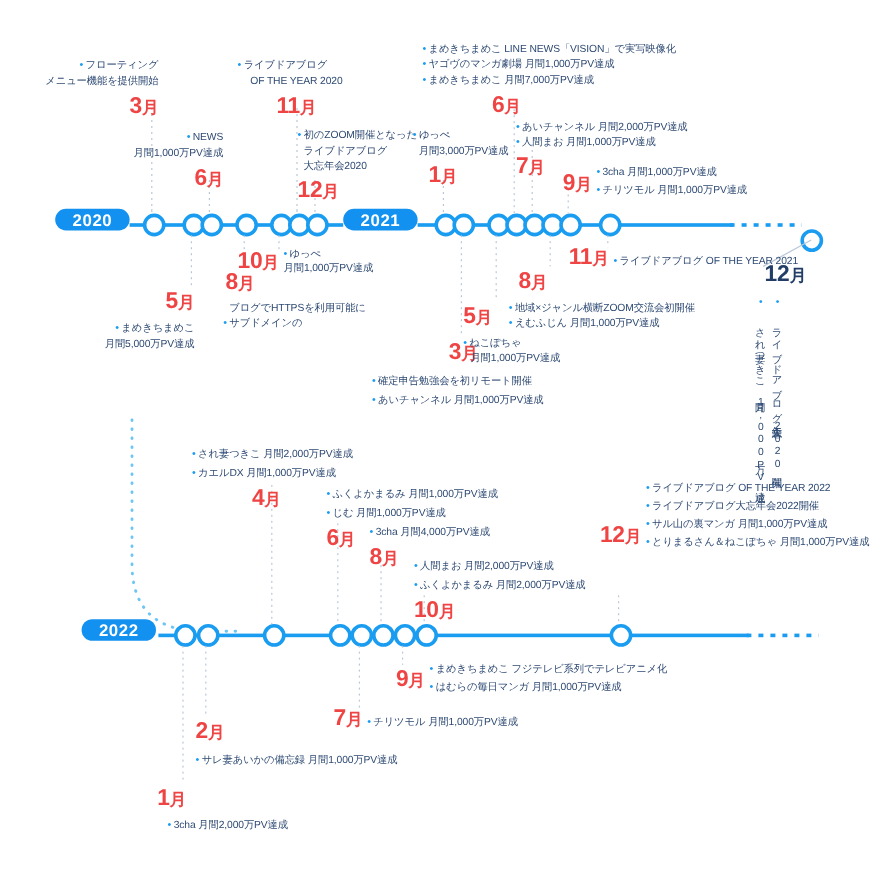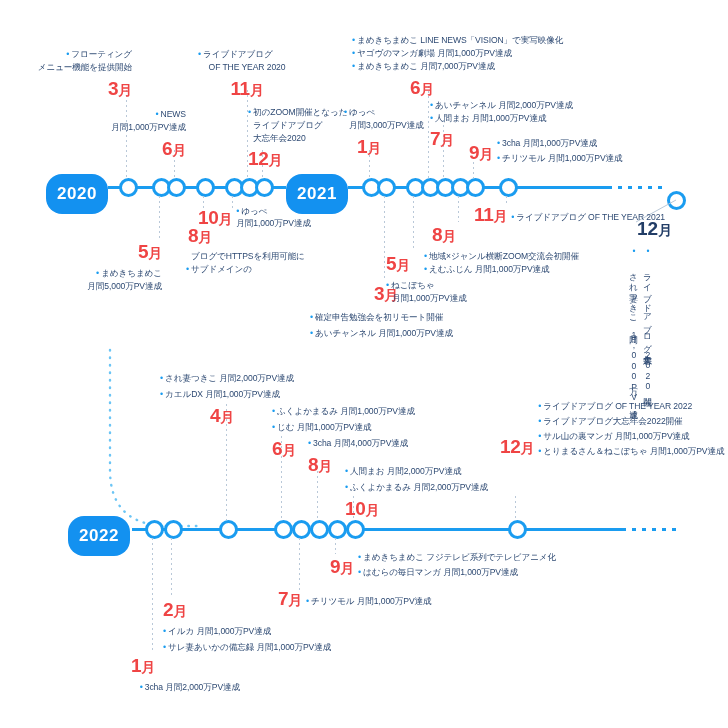--- a/index.html
+++ b/index.html
@@ -17,24 +17,24 @@
   .rail{position:absolute;height:3px;background:#1a9cf0;}
   .rail-dotted{
     position:absolute;height:3px;
     background-image:linear-gradient(to right,#1a9cf0 0 4px,transparent 4px 10px);
     background-size:10px 3px;background-repeat:repeat-x;
   }
   .year-pill{
     position:absolute;
     background:#1391f0;color:#fff;
     border-radius:16px;
-    font-weight:bold;font-size:17px;
+    font-weight:bold;font-size:14px;
     letter-spacing:0.5px;
     display:flex;align-items:center;justify-content:center;
-    height:40px;
+    height:18px;
   }
   .node{
     position:absolute;
     width:15px;height:15px;border-radius:50%;
     background:#ffffff;
     border:3.2px solid #1a9cf0;
     box-sizing:border-box;
   }
   .node.big{width:19px;height:19px;border-width:3.6px;}
 
@@ -324,21 +324,20 @@
     </div>
   </div>
 
   <div class="blk r" style="left:20px;top:652px;width:135px;">
     <div class="month"><span>1</span><span class="suf">月</span></div>
     <div class="ev" style="margin-top:1px;margin-right:-85px;">3cha 月間2,000万PV達成</div>
   </div>
 
   <div class="blk" style="left:163px;top:596px;width:250px;">
     <div class="month"><span>2</span><span class="suf">月</span></div>
-    <div class="ev" style="margin-top:1px;">イルカ 月間1,000万PV達成</div>
     <div class="ev" style="margin-top:3px;">サレ妻あいかの備忘録 月間1,000万PV達成</div>
   </div>
 
   <div class="row baseline" style="left:278px;top:588px;">
     <div class="month"><span>7</span><span class="suf">月</span></div>
     <div class="ev" style="margin-bottom:2px;">チリツモル 月間1,000万PV達成</div>
   </div>
 
   <div class="row baseline" style="left:330px;top:552px;">
     <div class="month"><span>9</span><span class="suf">月</span></div>

